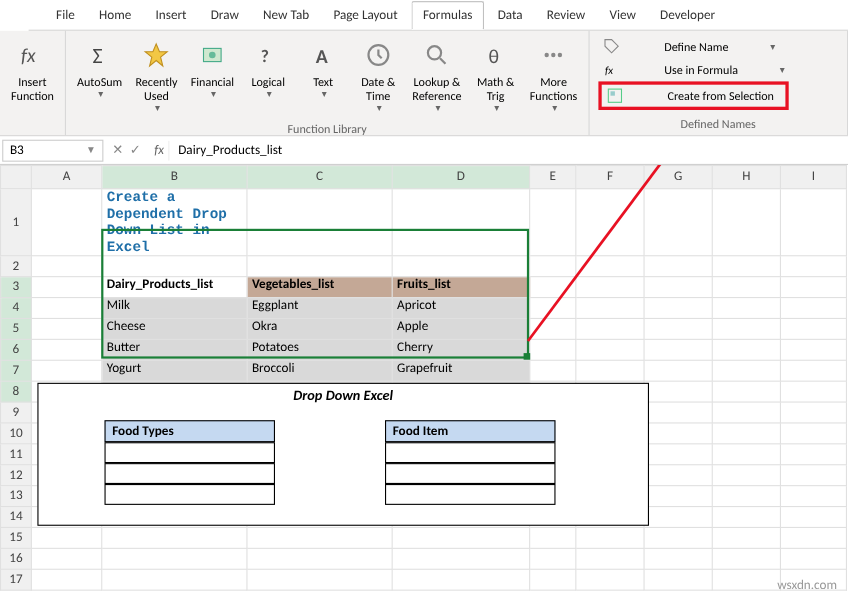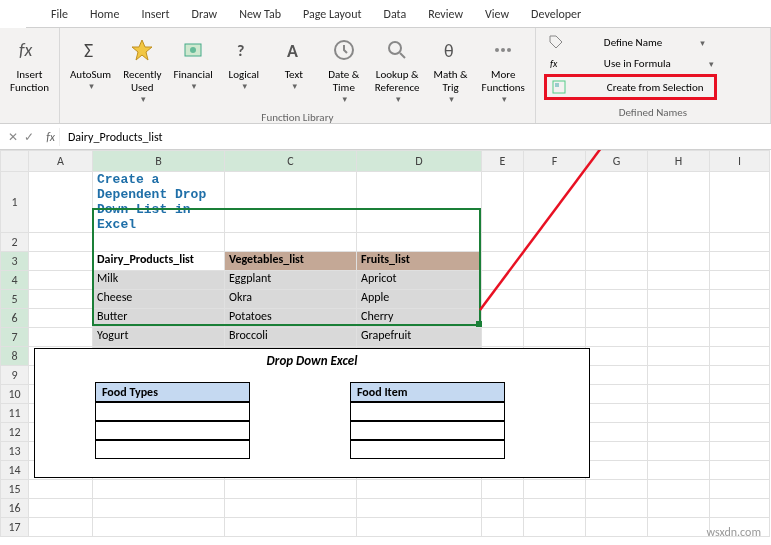--- a/index.html
+++ b/index.html
@@ -48,20 +48,21 @@
 </head>
 <body>
 
 <div class="tabs">
   <div class="tab">File</div>
   <div class="tab">Home</div>
   <div class="tab">Insert</div>
   <div class="tab">Draw</div>
   <div class="tab">New Tab</div>
   <div class="tab">Page Layout</div>
+  <div class="tab active">Formulas</div>
   <div class="tab">Data</div>
   <div class="tab">Review</div>
   <div class="tab">View</div>
   <div class="tab">Developer</div>
 </div>
 
 <div class="ribbon">
   <div class="rgroup" style="width:60px">
     <div class="rgroup-body">
       <div class="big-btn">
@@ -193,20 +194,24 @@
             </span>
           <span>Create from Selection</span>
         </div>
       </div>
     </div>
     <div class="rgroup-label">Defined Names</div>
   </div>
 </div>
 
 <div class="name-box-area">
+  <div class="name-box">
+    <span>B3</span>
+    <span style="font-size:9px;color:#888">▼</span>
+  </div>
   <div class="fx-btns">
     <span>✕</span>
     <span>✓</span>
   </div>
   <span class="fx-label">fx</span>
   <div class="formula-bar">Dairy_Products_list</div>
 </div>
 
 <div class="grid-wrap">
   <table class="sheet" id="sheet">

